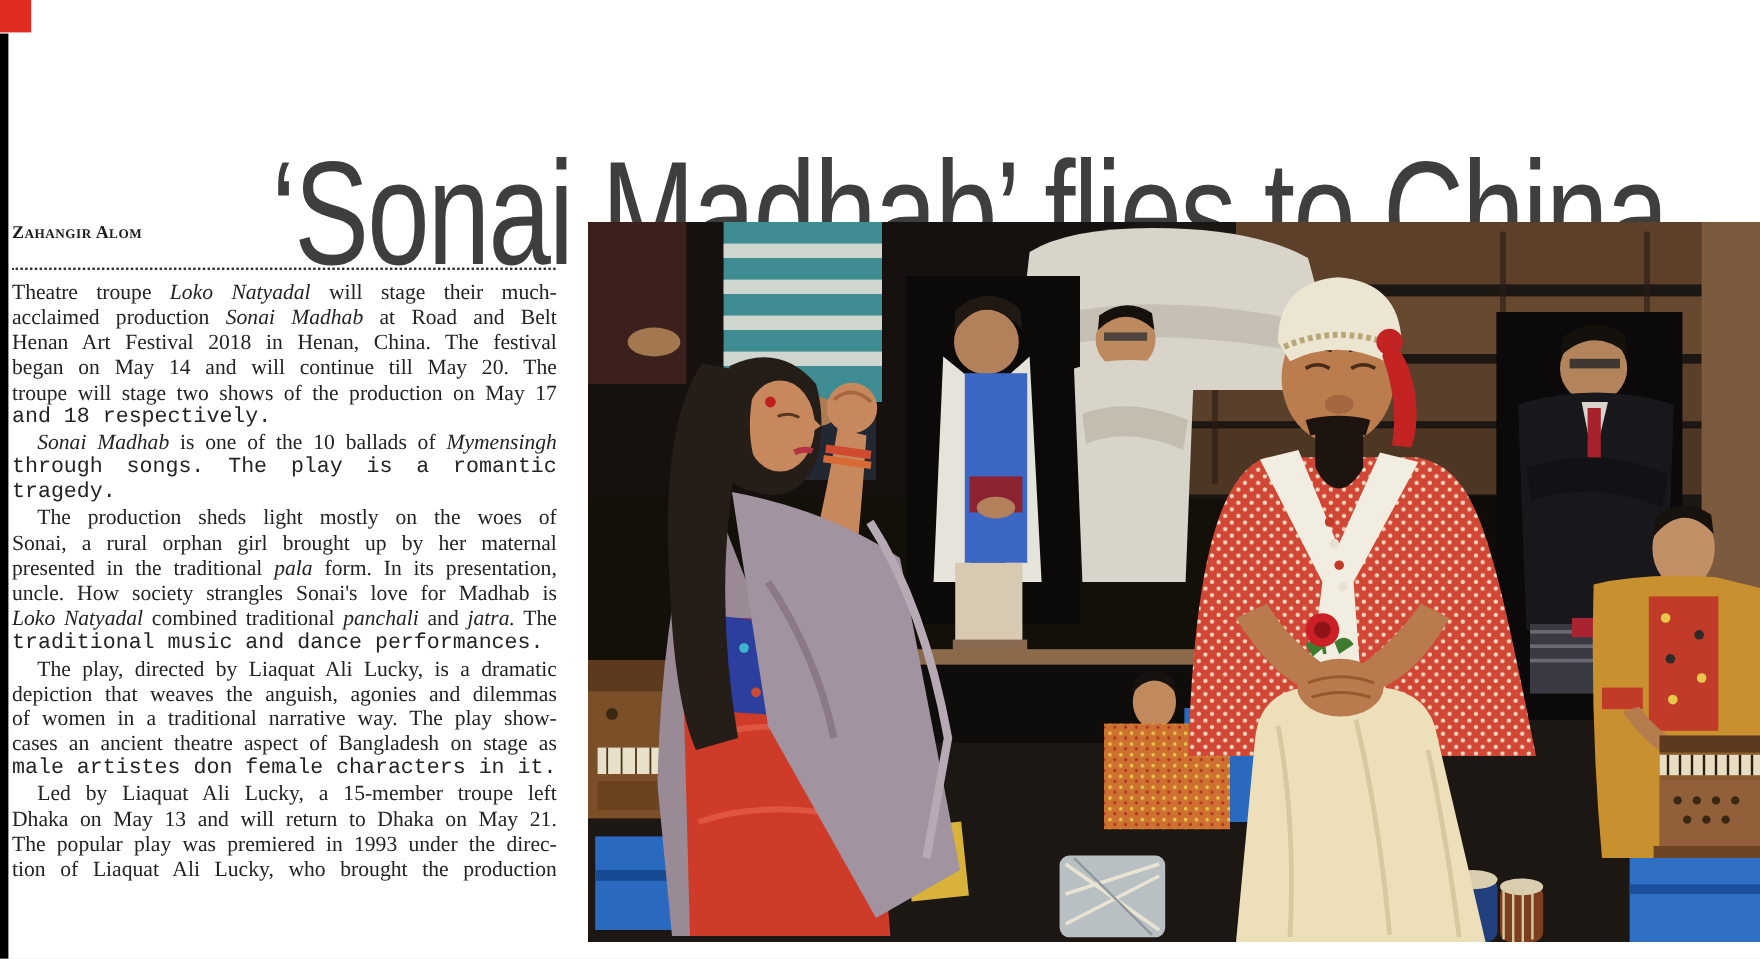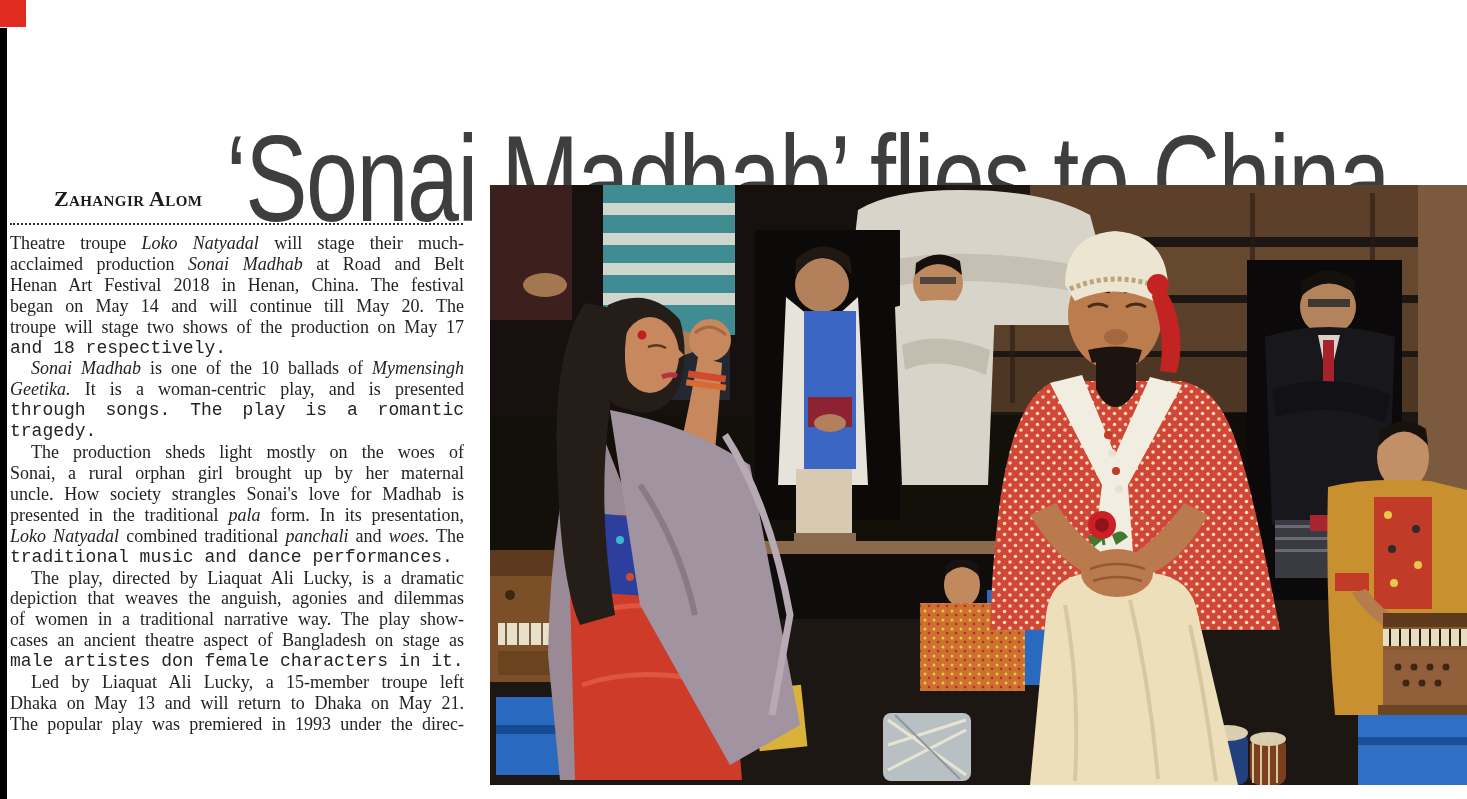--- a/index.html
+++ b/index.html
@@ -9,21 +9,21 @@
   .edge-bar{position:absolute;left:0;top:28px;width:7px;height:771px;background:#000;}
   .corner-mark{position:absolute;left:0;top:0;width:26px;height:27px;background:#e02b21;}
 
   .headline{position:absolute;left:226px;top:29px;white-space:nowrap;
             font-family:"Liberation Sans",sans-serif;font-weight:normal;
             font-size:123px;line-height:1.1;color:#3e3e3e;letter-spacing:-2px;
             transform:scaleX(0.76);transform-origin:0 0;}
 
   .byline{position:absolute;left:10px;top:186px;
           font-family:"Liberation Serif",serif;font-weight:bold;
-          font-variant:small-caps;font-size:22px;color:#1c1c1c;letter-spacing:.4px;margin-left:44px;}
+          font-variant:small-caps;font-size:15px;color:#1c1c1c;letter-spacing:.4px;}
 
   .dotted-rule{position:absolute;left:10px;top:211px;width:453px;height:12px;
                border-bottom:2px dotted #2d2d2d;}
 
   .article{position:absolute;left:10px;top:233px;width:454px;height:552px;
            font-size:18px;line-height:20.9px;overflow:hidden;}
   .ln{text-align:justify;text-align-last:justify;white-space:normal;}
   .ln.last{text-align-last:left;font-family:Liberation Mono, monospace;}
   .ln.ind{padding-left:21px;}
   .ln i{font-style:italic;font-family:Liberation Serif, serif;}
@@ -42,36 +42,36 @@
 <div class="dotted-rule"></div>
 
 <div class="article">
     <div class="ln">Theatre troupe <i>Loko Natyadal</i> will stage their much-</div>
     <div class="ln">acclaimed production <i>Sonai Madhab</i> at Road and Belt</div>
     <div class="ln">Henan Art Festival 2018 in Henan, China. The festival</div>
     <div class="ln">began on May 14 and will continue till May 20. The</div>
     <div class="ln">troupe will stage two shows of the production on May 17</div>
     <div class="ln last">and 18 respectively.</div>
     <div class="ln ind"><i>Sonai Madhab</i> is one of the 10 ballads of <i>Mymensingh</i></div>
-    <div class="ln"><i>Geetika.</i> It is a woman-centric play, and is presented</div>
     <div class="ln last">through songs. The play is a romantic tragedy.</div>
     <div class="ln ind">The production sheds light mostly on the woes of</div>
     <div class="ln">Sonai, a rural orphan girl brought up by her maternal</div>
+    <div class="ln">presented in the traditional <i>pala</i> form. In its presentation,</div>
     <div class="ln">uncle. How society strangles Sonai's love for Madhab is</div>
-    <div class="ln">presented in the traditional <i>pala</i> form. In its presentation,</div>
-    <div class="ln"><i>Loko Natyadal</i> combined traditional <i>panchali</i> and <i>woes.</i> The</div>
+    <div class="ln"><i>Loko Natyadal</i> combined traditional <i>panchali</i> and <i>jatra.</i> The</div>
     <div class="ln last">traditional music and dance performances.</div>
     <div class="ln ind">The play, directed by Liaquat Ali Lucky, is a dramatic</div>
     <div class="ln">depiction that weaves the anguish, agonies and dilemmas</div>
     <div class="ln">of women in a traditional narrative way. The play show-</div>
     <div class="ln">cases an ancient theatre aspect of Bangladesh on stage as</div>
     <div class="ln last">male artistes don female characters in it.</div>
     <div class="ln ind">Led by Liaquat Ali Lucky, a 15-member troupe left</div>
     <div class="ln">Dhaka on May 13 and will return to Dhaka on May 21.</div>
     <div class="ln">The popular play was premiered in 1993 under the direc-</div>
+    <div class="ln">tion of Liaquat Ali Lucky, who brought the production</div>
   </div>
 
 <svg class="photo" viewBox="0 0 977 600" preserveAspectRatio="none">
   <defs>
     <pattern id="robeDots" width="11" height="11" patternUnits="userSpaceOnUse">
       <rect width="11" height="11" fill="#d14634"></rect>
       <circle cx="3" cy="3" r="1.8" fill="#f0d9c0"></circle>
       <circle cx="8.5" cy="8.5" r="1.8" fill="#f0d9c0"></circle>
     </pattern>
     <pattern id="printDots" width="9" height="9" patternUnits="userSpaceOnUse">

